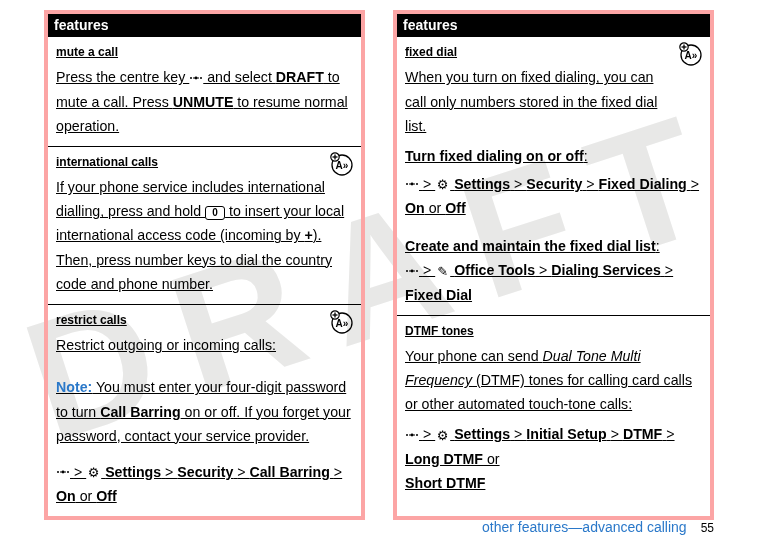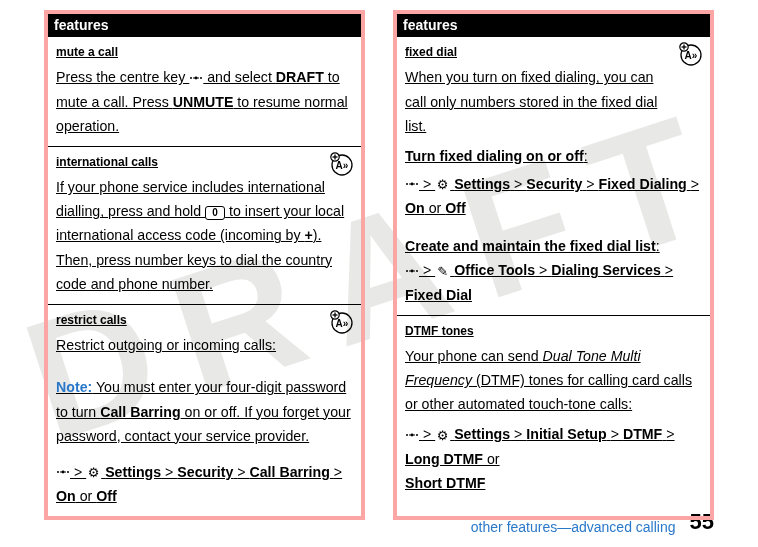--- a/index.html
+++ b/index.html
@@ -106,21 +106,21 @@
   .footer {
     position: absolute;
     bottom: 12px;
     right: 44px;
     font-size: 14px;
     color: #2a78c9;
     display: flex;
     align-items: flex-end;
     gap: 14px;
   }
-  .pagenum { font-weight: bold; font-size: 22px; color: #000; }
+  .pagenum { font-weight: normal; font-size: 12px; color: #000; }
   .gt { font-weight: normal; }
 </style>
 </head>
 <body>
 
 <div class="watermark">DRAFT</div>
 
 <div class="page">
 
   <div class="col">

